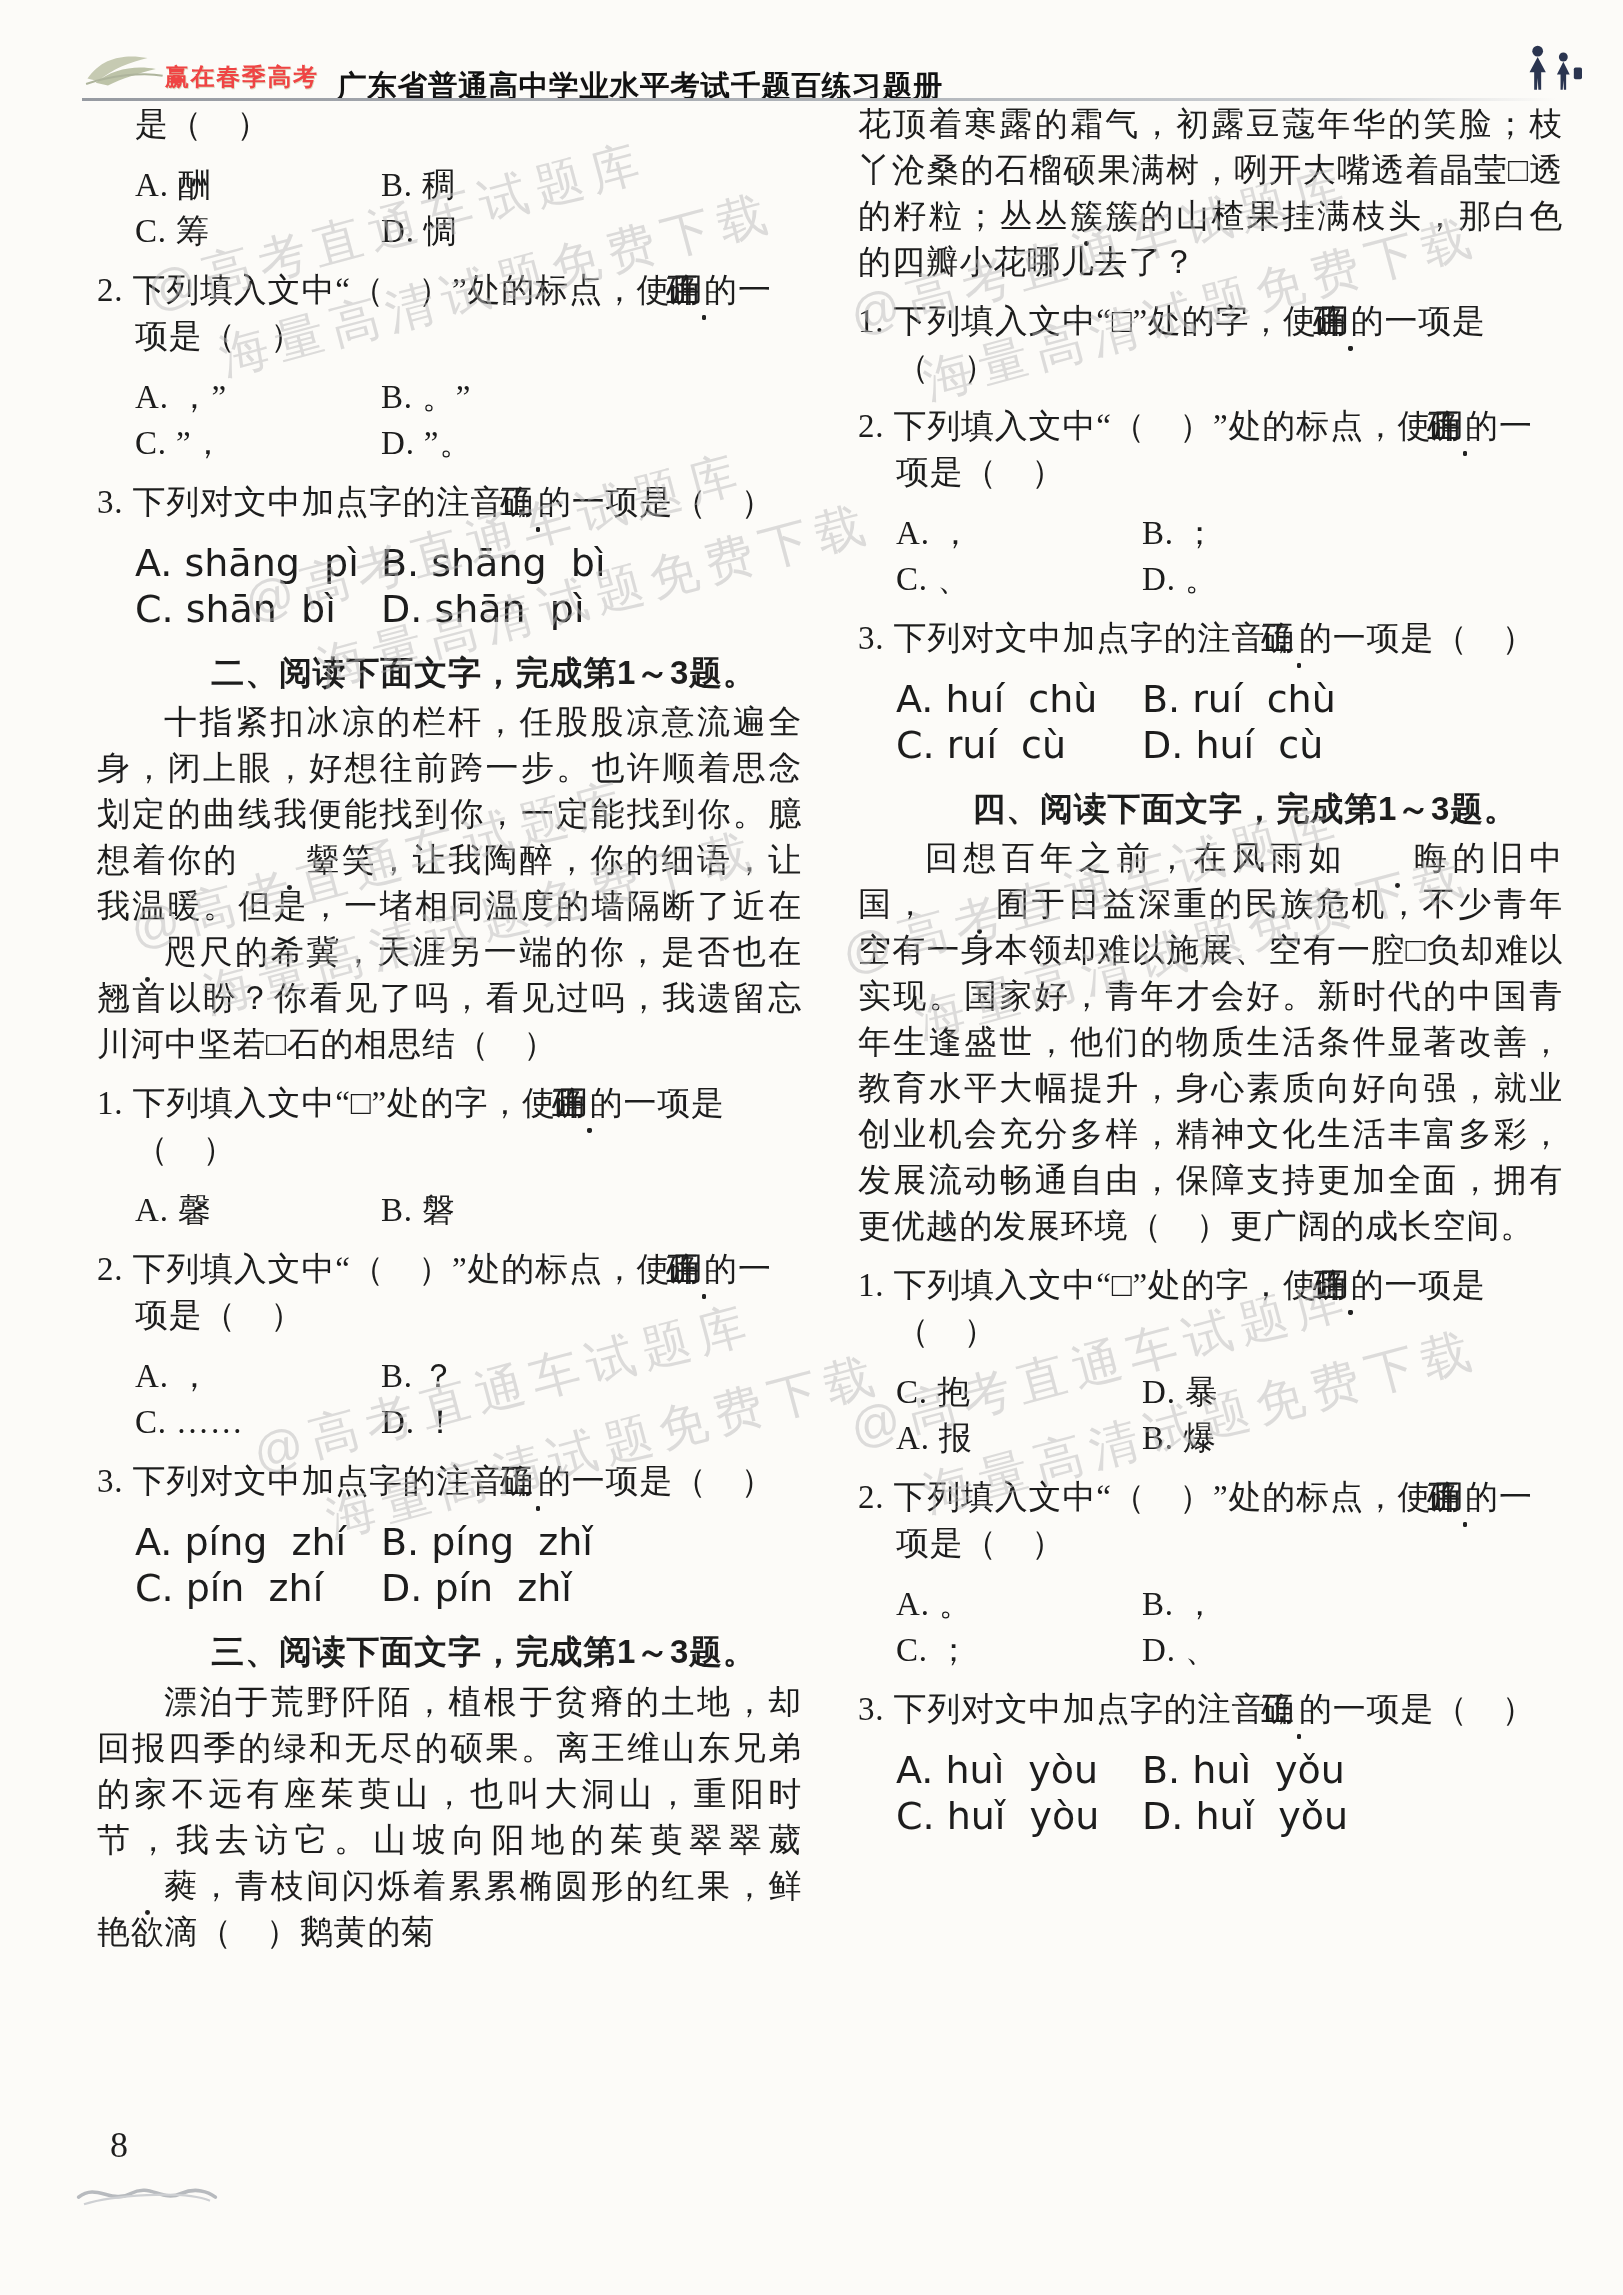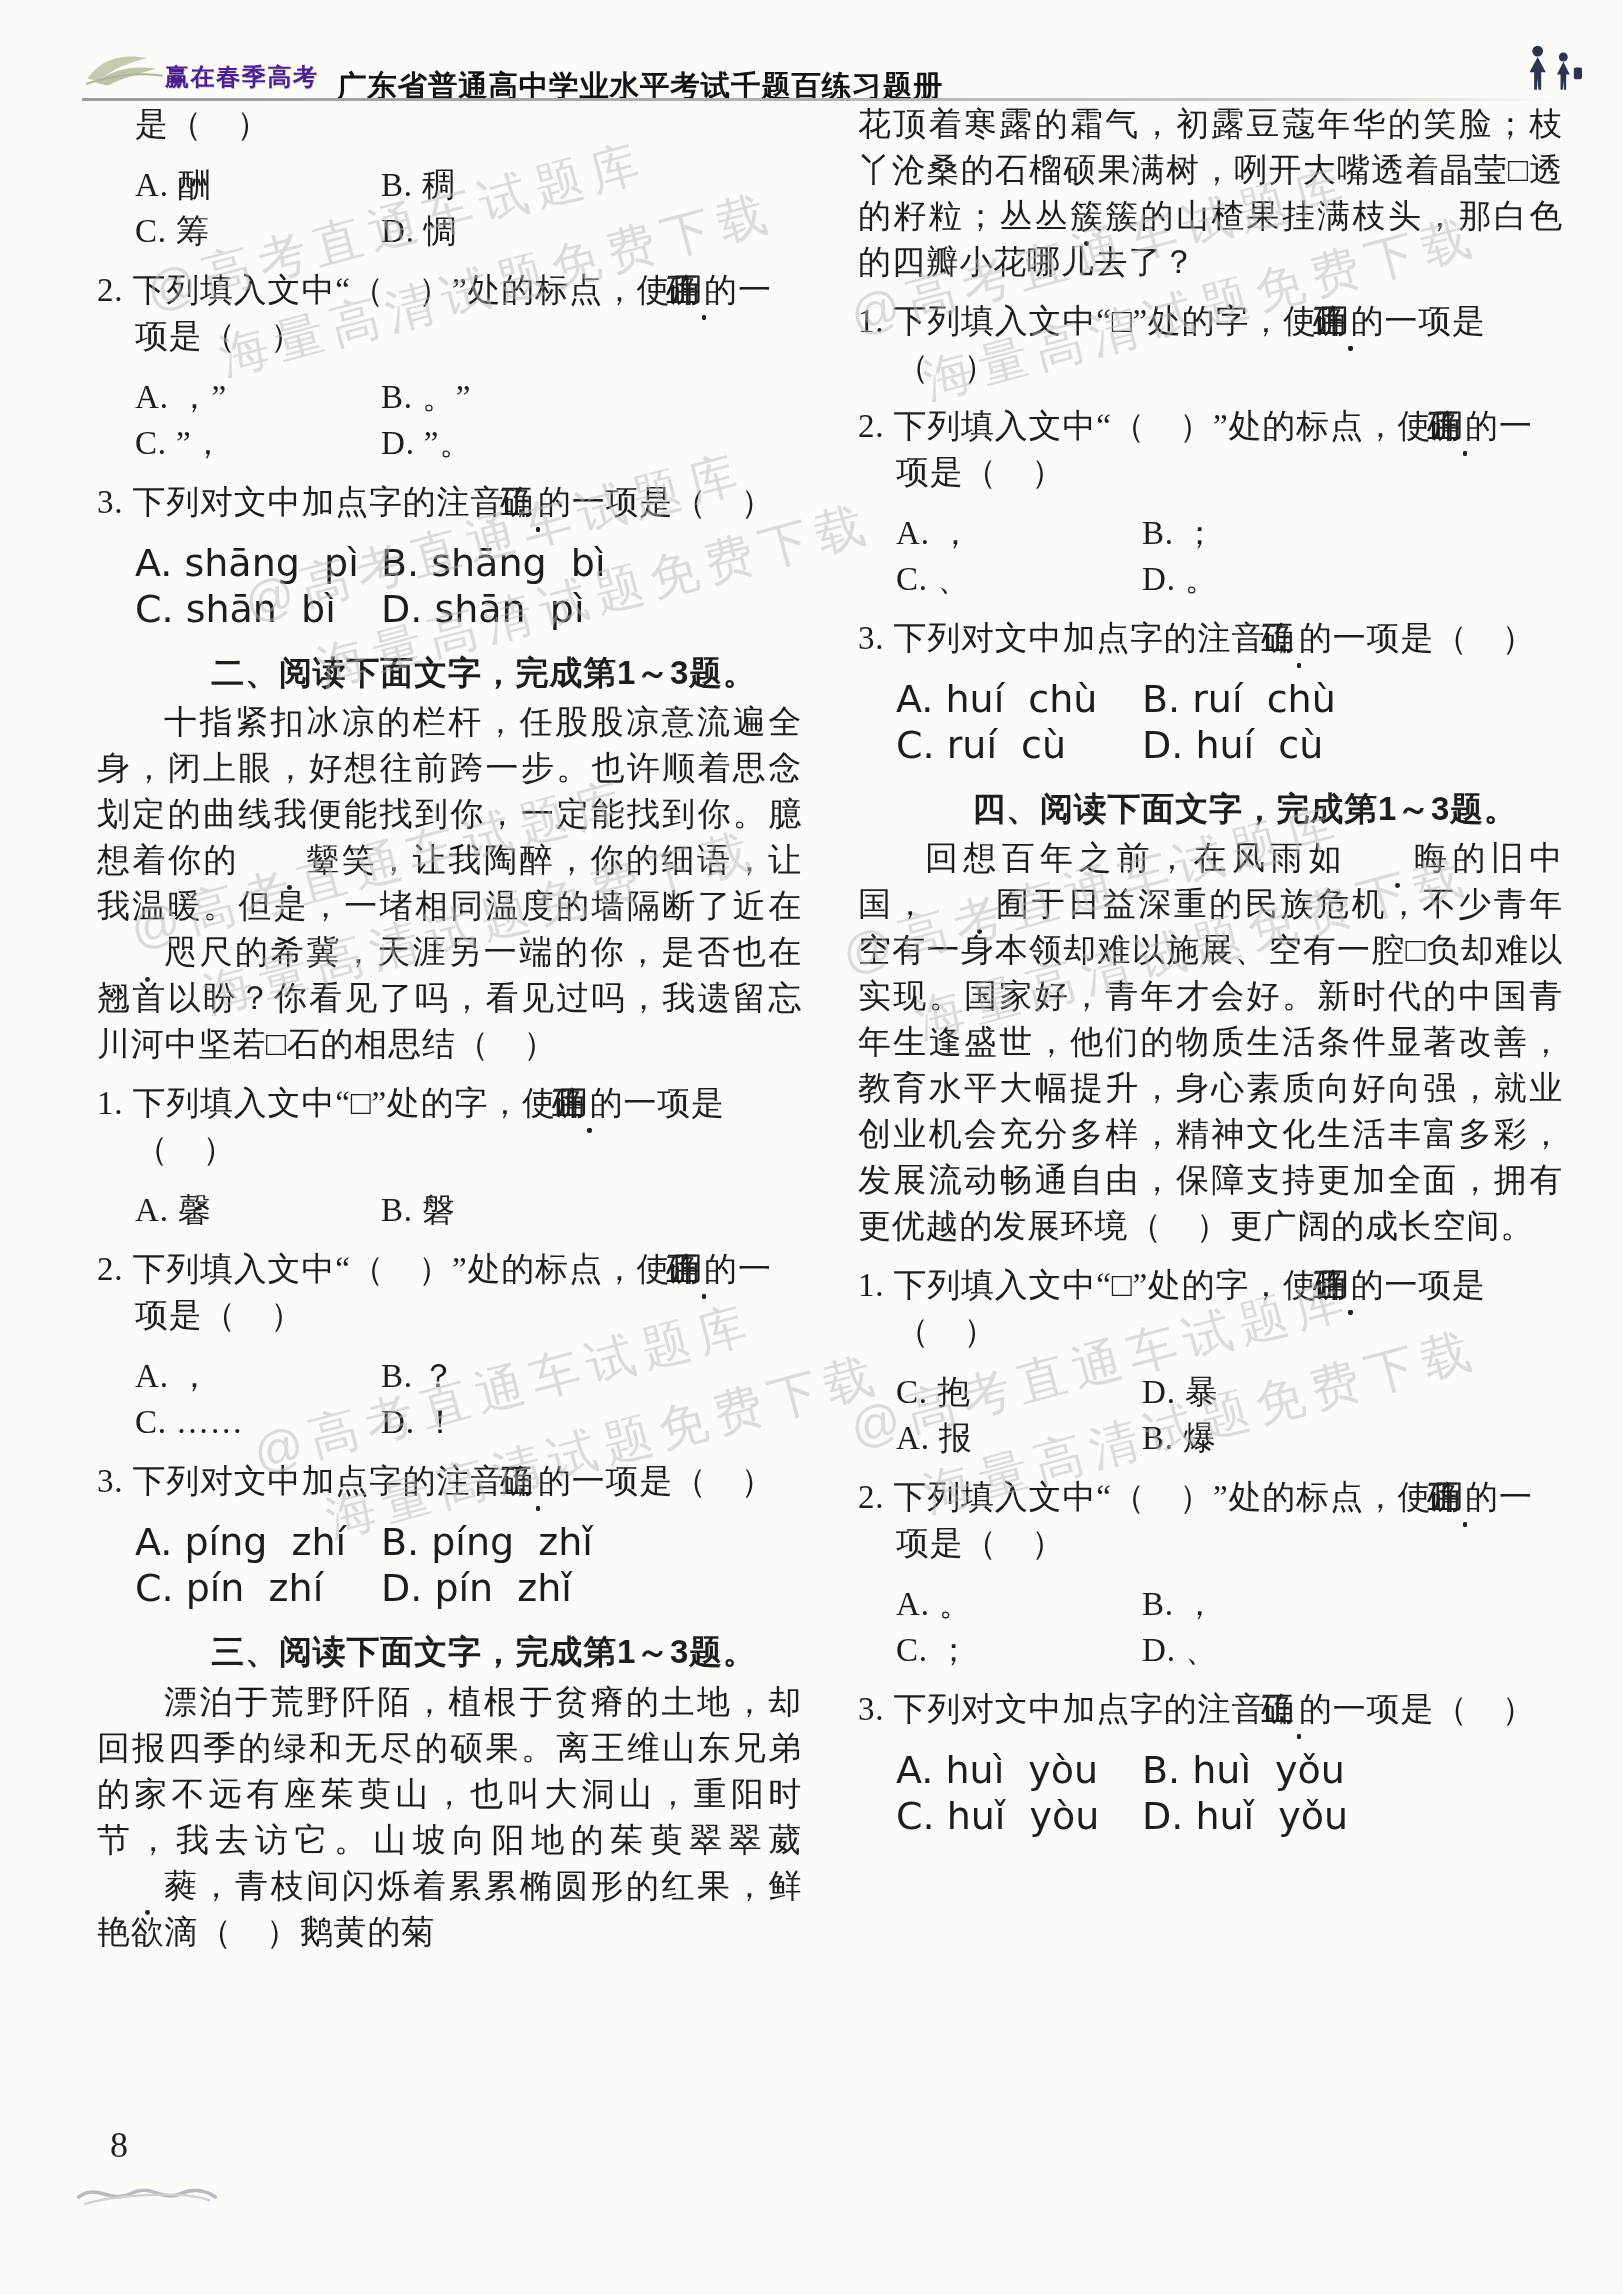--- a/index.html
+++ b/index.html
@@ -15,21 +15,21 @@
     background: #fcfbf8;
     overflow: hidden;
   }
 
   
   .leaf-svg { position: absolute; left: 82px; top: 47px; width: 82px; height: 44px; }
   .header-logo {
     position: absolute; left: 165px; top: 61px;
     font-family: Liberation Serif, serif;
     font-size: 24px; font-weight: 700; letter-spacing: 1.6px;
-    color: #4c1d95;
+    color: #ef4444;
     text-shadow: 0.8px 0.8px 0 rgba(156,165,96,.35);
     white-space: nowrap;
   }
   .header-title {
     position: absolute; left: 321px; top: 51px; margin: 16px;
     font-family: "Liberation Sans", sans-serif;
     font-size: 29.5px; font-weight: 700; letter-spacing: 0.8px;
     color: #121212; white-space: nowrap;
   }
   .people-svg { position: absolute; left: 1519px; top: 44px; width: 70px; height: 47px; }

